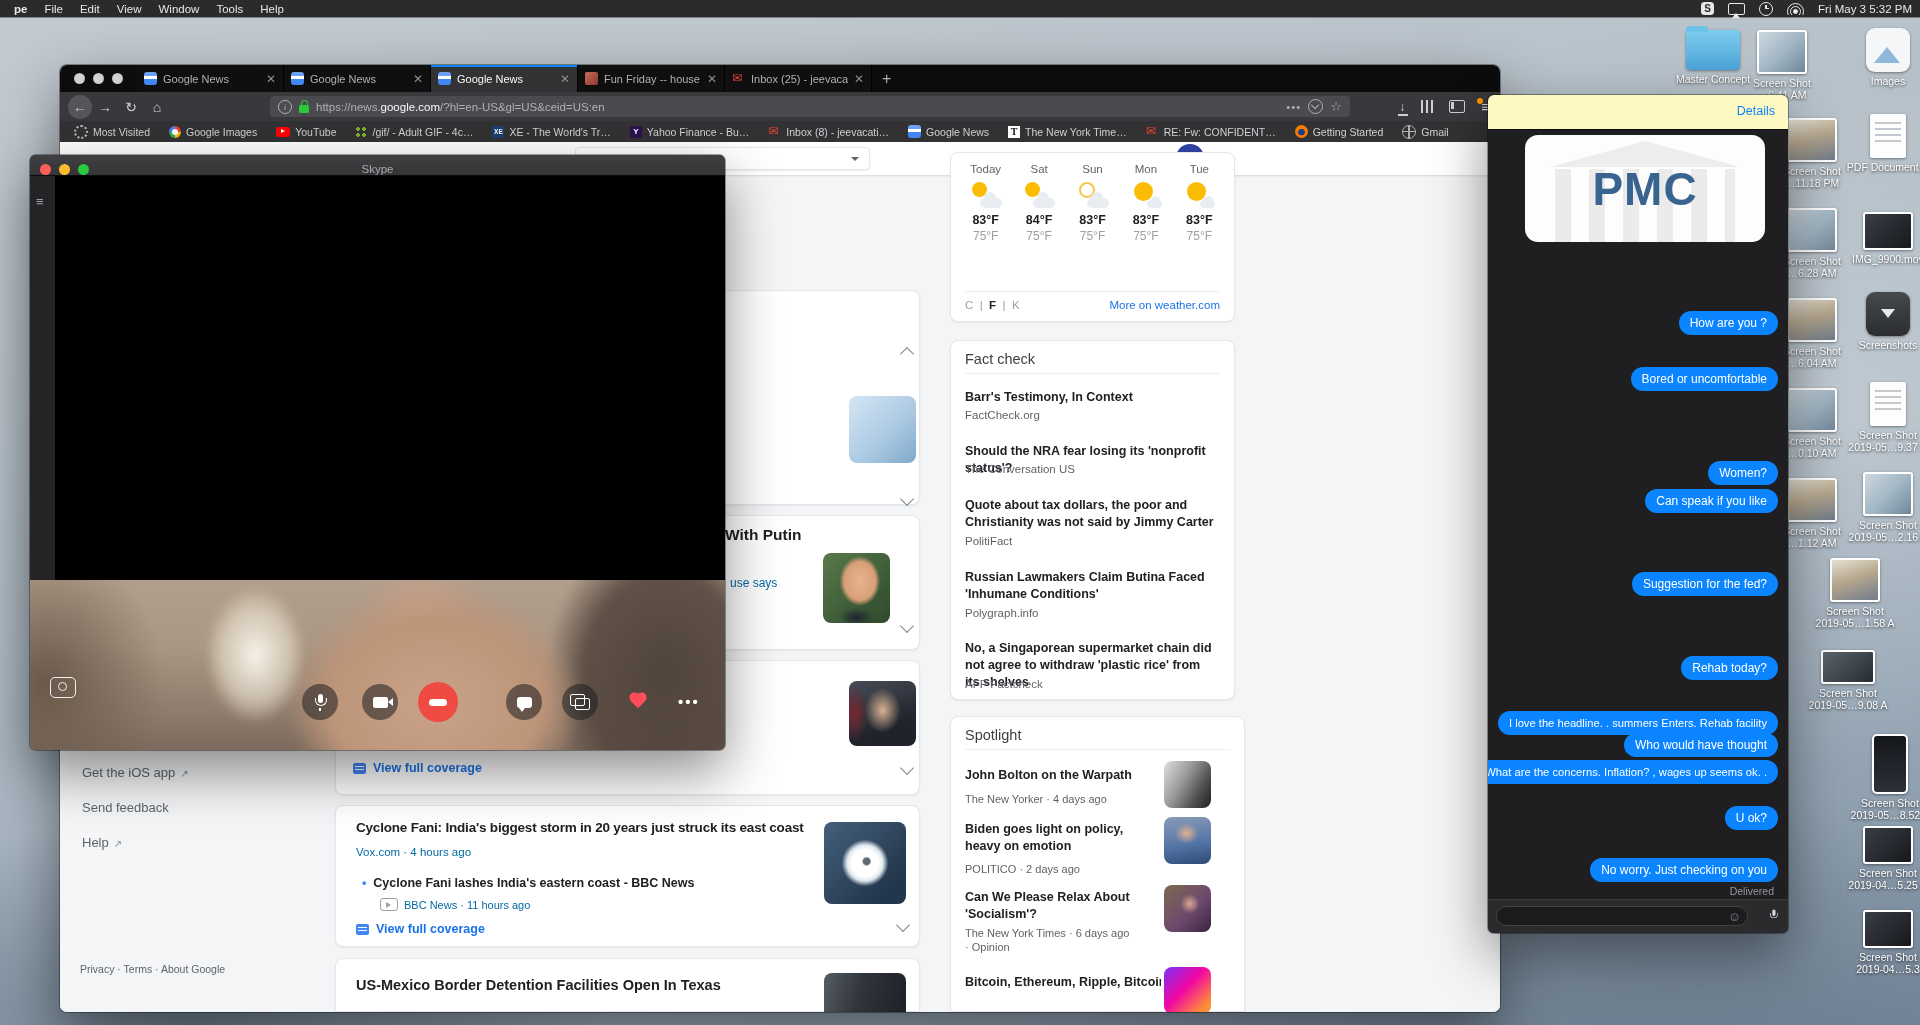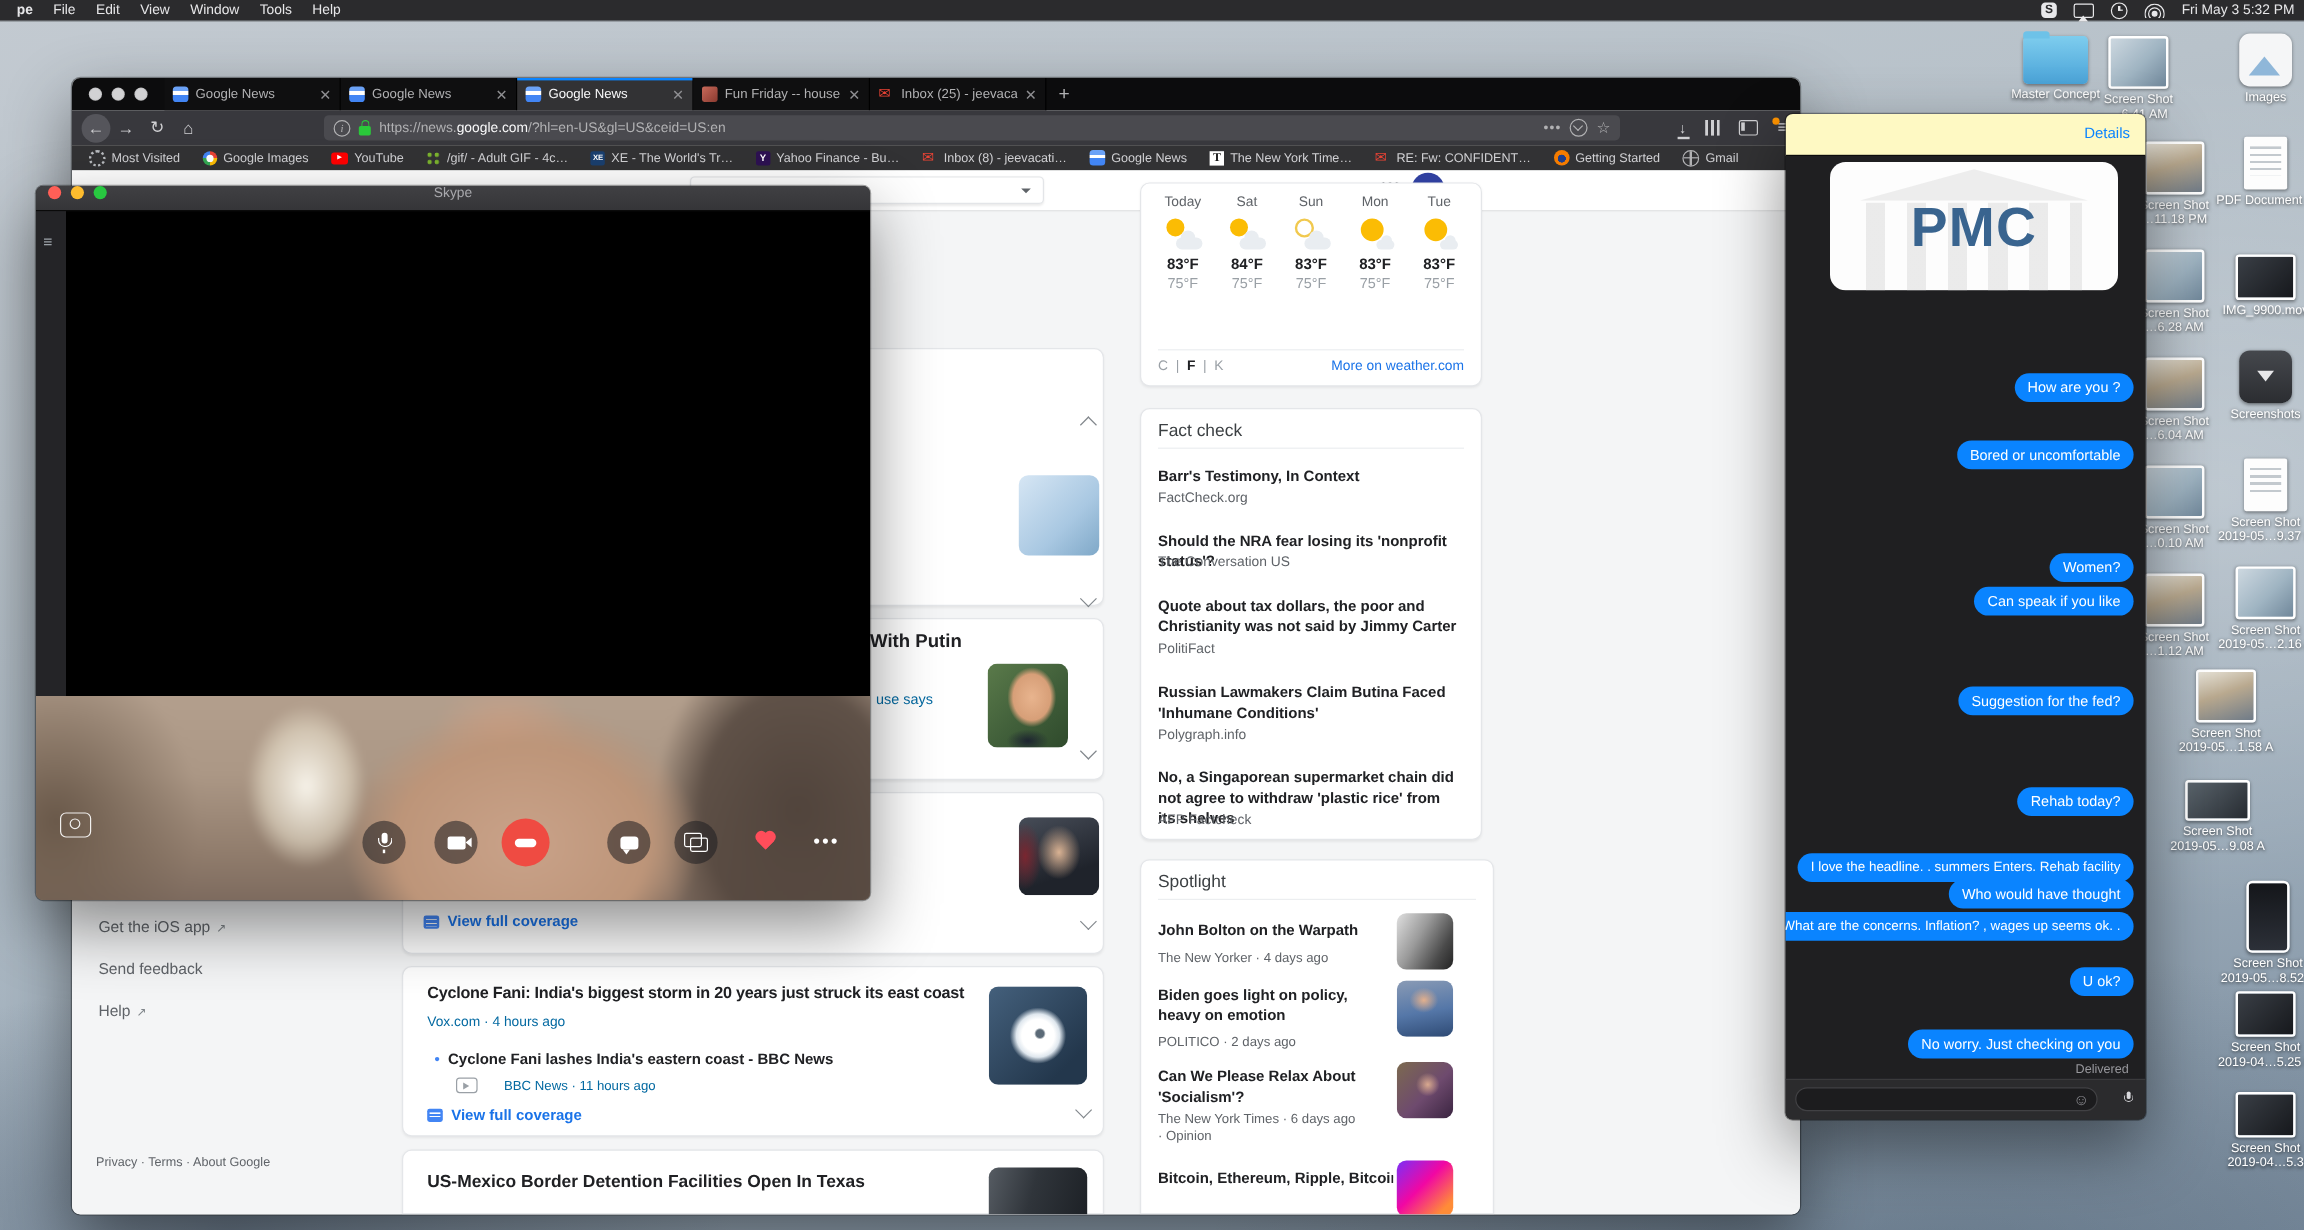--- a/index.html
+++ b/index.html
@@ -174,21 +174,21 @@
   .hr{position:absolute;left:14px;right:14px;border-top:1px solid #eceef0;}
   .fc-title{position:absolute;left:14px;width:253px;color:#202124;font-size:12.5px;font-weight:bold;line-height:17px;}
   .fc-src{position:absolute;left:14px;color:#5f6368;font-size:11.5px;}
   .sp-title{position:absolute;left:14px;width:195px;color:#202124;font-size:12.5px;font-weight:bold;line-height:17px;}
   .sp-src{position:absolute;left:14px;color:#5f6368;font-size:11px;}
   .sp-thumb{position:absolute;left:213px;width:47px;height:47px;border-radius:8px;}
 
   
   .skype{left:30px;top:155px;width:695px;height:595px;z-index:30;background:#1b1b1d;overflow:hidden;border-radius:6px;}
   .sk-titlebar{position:absolute;left:0;top:0;width:100%;height:20px;background:linear-gradient(#404043,#353538);
-    border-bottom:1px solid #0a0a0a;display:flex;align-items:flex-start;}
+    border-bottom:1px solid #0a0a0a;display:flex;align-items:flex-end;}
   .sk-titlebar .tl{display:flex;gap:8px;margin-left:10px;}
   .sk-titlebar .tl i{width:11px;height:11px;border-radius:50%;}
   .tl .r{background:#ff5f57;} .tl .y{background:#febc2e;} .tl .g{background:#28c840;}
   .sk-title{position:absolute;left:0;right:0;text-align:center;color:#a8a8ac;font-size:11.5px;}
   .sk-strip{position:absolute;left:0;top:21px;width:25px;height:404px;background:#242427;color:#9aa0a6;font-size:13px;}
   .sk-video{position:absolute;left:25px;top:21px;width:670px;height:404px;background:#000;}
   .sk-cam{position:absolute;left:0;top:425px;width:695px;height:170px;overflow:hidden;background:#9c8877;}
   .sk-cam .blur{position:absolute;left:-12px;top:-12px;right:-12px;bottom:-12px;filter:blur(3px);
     background:
       radial-gradient(70px 95px at 33% 45%,rgba(250,247,238,.95),rgba(236,228,208,.55) 50%,transparent 72%),
@@ -517,21 +517,21 @@
             <span class="vfc"></span>
             <span>View full coverage</span>
           </div>
         <span class="chv" style="left:566px;top:102px"></span>
       </div>
 
       <div class="card" style="left:275px;top:663px;width:585px;height:142px">
         <div class="headline" style="position:absolute;left:20px;top:14px;width:462px;font-size:13.5px;white-space:nowrap;overflow:hidden;letter-spacing:-0.2px">Cyclone Fani: India's biggest storm in 20 years just struck its east coast</div>
         <div class="srcline" style="position:absolute;left:20px;top:40px;font-size:11.5px">Vox.com  ·  4 hours ago</div>
         <div style="position:absolute;left:26px;top:70px;font-size:12.5px;color:#202124;font-weight:bold"><span style="color:#4285f4">•</span>&nbsp; <span>Cyclone Fani lashes India's eastern coast - BBC News</span></div>
-        <div class="srcline" style="position:absolute;left:44px;top:92px;font-size:11px;display:flex;align-items:center;gap:22px">
+        <div class="srcline" style="position:absolute;left:44px;top:92px;font-size:11px;display:flex;align-items:center;gap:6px">
             <span class="ply"></span>
             <span>BBC News  ·  11 hours ago</span>
           </div>
         <div class="vfc-row" style="left:20px;top:116px">
             <span class="vfc"></span>
             <span>View full coverage</span>
           </div>
         <div class="thumb th-cyclone" style="left:488px;top:16px;width:82px;height:82px"></div>
         <span class="chv" style="left:562px;top:114px"></span>
       </div>

